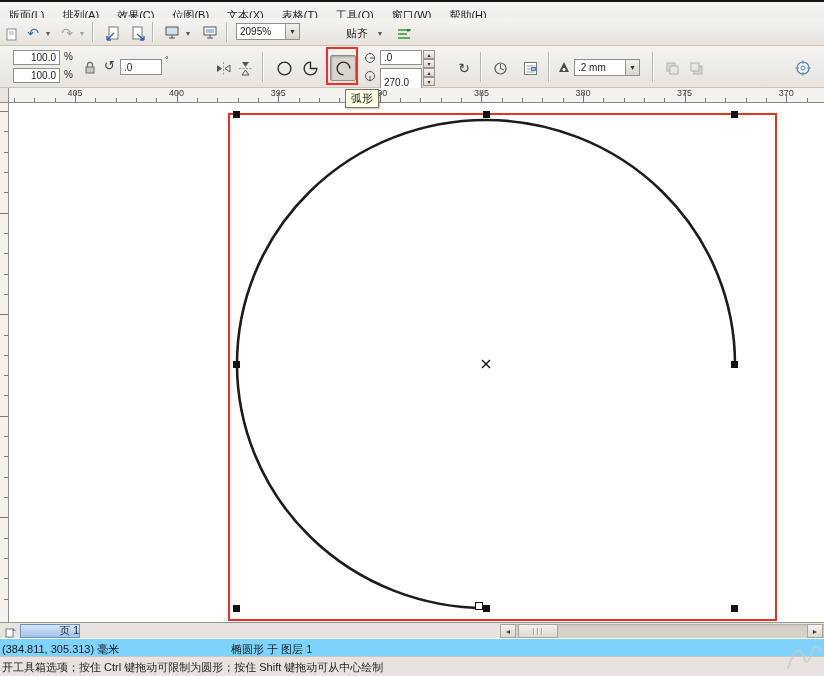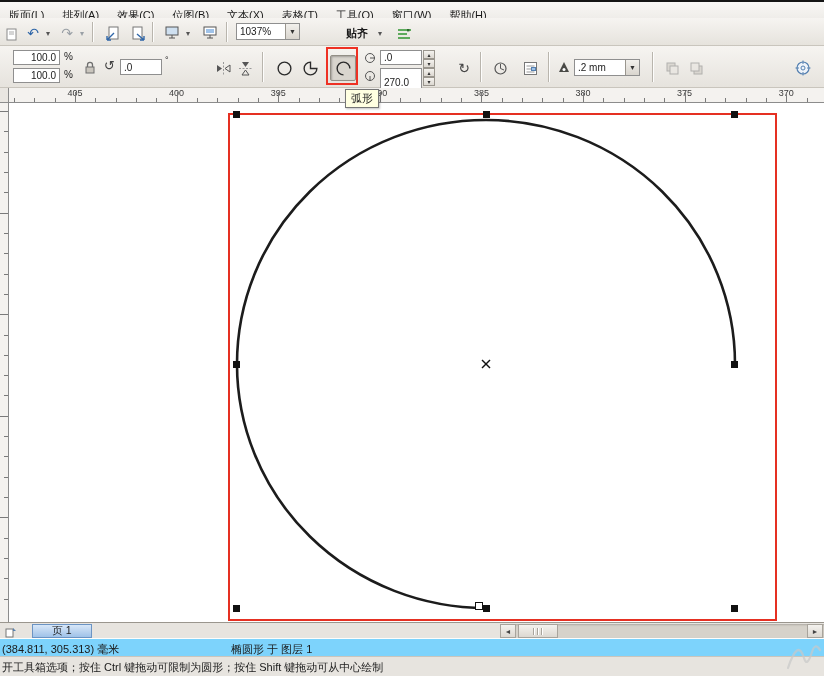--- a/index.html
+++ b/index.html
@@ -45,23 +45,23 @@
   #red-rect{position:absolute;left:228px;top:10px;width:549px;height:508px;border:2px solid #e53022;box-sizing:border-box;z-index:1;}
   #arc-svg{position:absolute;left:0;top:0;z-index:2;pointer-events:none;}
   .handle{position:absolute;width:7px;height:7px;background:#111;z-index:4;}
   #node-marker{position:absolute;left:475px;top:499px;width:6px;height:6px;background:#fff;border:1px solid #111;z-index:3;}
   
   #red-box{left:326px;top:47px;width:32px;height:38px;border:2px solid #ee3124;z-index:40;box-sizing:border-box;}
   #tooltip{left:345px;top:89px;background:#ffffe1;border:1px solid #767676;font-size:11px;
            padding:1px 5px;z-index:50;white-space:nowrap;box-shadow:1px 1px 2px rgba(0,0,0,.25);}
   
   #bottombar{left:0;top:622px;width:824px;height:16px;background:#e7e4df;border-top:1px solid #9a968e;box-sizing:border-box;}
-  #page-tab{position:absolute;left:32px;top:1px;width:60px;height:14px;
+  #page-tab{position:absolute;left:20px;top:1px;width:60px;height:14px;
             background:linear-gradient(#d8e7f8,#9fc2e8);border:1px solid #6b94c4;box-sizing:border-box;
-            font-size:10.5px;display:flex;align-items:center;justify-content:center;}
+            font-size:10.5px;display:flex;align-items:center;justify-content:flex-end;}
   #hscroll-track{position:absolute;left:500px;top:1px;width:324px;height:14px;background:#d6d2ca;box-shadow:inset 0 1px 2px rgba(0,0,0,.2);}
   .scroll-btn{position:absolute;top:1px;width:16px;height:14px;background:linear-gradient(#f4f2ee,#dcd8d1);
               border:1px solid #a8a49c;box-sizing:border-box;font-size:7px;color:#444;
               display:flex;align-items:center;justify-content:center;}
   #hscroll-thumb{position:absolute;left:518px;top:1px;width:40px;height:14px;
               background:linear-gradient(#f4f2ee,#dcd8d1);border:1px solid #a8a49c;box-sizing:border-box;
               display:flex;align-items:center;justify-content:center;gap:2px;}
   #hscroll-thumb i{width:1px;height:7px;background:#a8a49c;border-right:1px solid #fff;}
   #statusbar{left:0;top:638px;width:824px;height:18px;background:#7dd3fc;border-top:1px solid #fdfdfc;font-size:11px;}
   #hintbar{left:0;top:656px;width:824px;height:20px;background:#e7e4df;border-top:1px solid #c9c5bd;font-size:11px;box-sizing:border-box;}
@@ -122,24 +122,24 @@
   <span class="tb-btn" style="left:198px;top:4px;width:22px;height:20px;">
     <svg width="16" height="14" viewBox="0 0 16 14">
         <rect x="2" y="1" width="12" height="8" fill="#fff" stroke="#555"></rect>
         <rect x="4" y="3" width="8" height="4" fill="#9fc2e8"></rect>
         <line x1="8" y1="9" x2="8" y2="12" stroke="#555"></line>
         <line x1="5" y1="12" x2="11" y2="12" stroke="#555"></line>
       </svg>
   </span>
   <i class="sep" style="left:226px;top:4px;height:20px;"></i>
   <div class="field" style="left:236px;top:5px;width:64px;height:17px;padding-right:15px;">
-    <span>1037%</span>
+    <span>2095%</span>
     <span class="combo-caret">▼</span>
   </div>
-  <span class="tb-btn" style="left:336px;top:4px;width:40px;height:20px;font-size:11px;font-weight:bold;">
+  <span class="tb-btn" style="left:336px;top:4px;width:40px;height:20px;font-size:11px;">
     <span>贴齐</span>
   </span>
   <span class="tb-btn caret" style="left:374px;top:4px;width:10px;height:20px;">▾</span>
   <span class="tb-btn" style="left:392px;top:4px;width:22px;height:20px;">
     <svg width="15" height="13" viewBox="0 0 15 13">
         <line x1="1" y1="3" x2="14" y2="3" stroke="#3a9a3a" stroke-width="1.6"></line>
         <line x1="1" y1="7" x2="10" y2="7" stroke="#3a9a3a" stroke-width="1.6"></line>
         <line x1="1" y1="11" x2="13" y2="11" stroke="#3a9a3a" stroke-width="1.6"></line>
         <rect x="10" y="2" width="2.4" height="2.4" fill="#2d6a2d"></rect>
       </svg>

